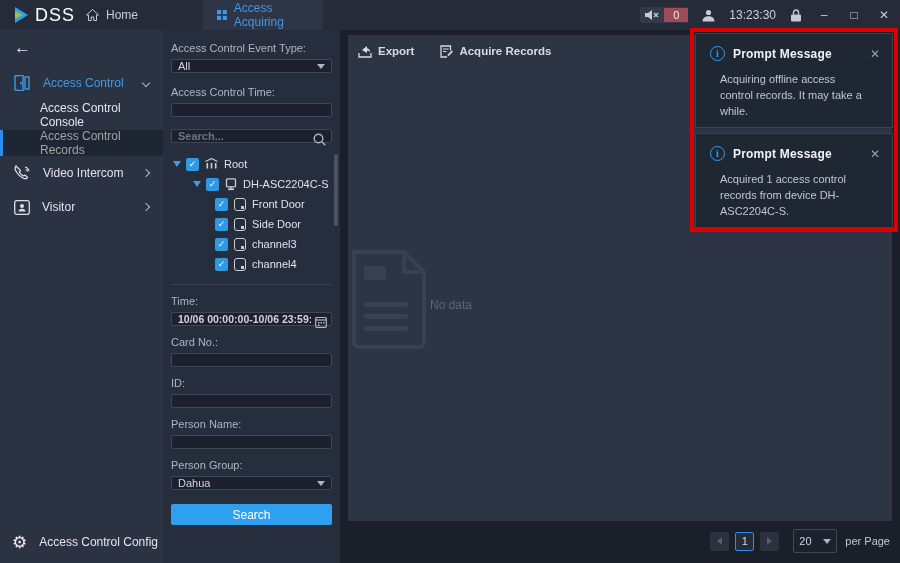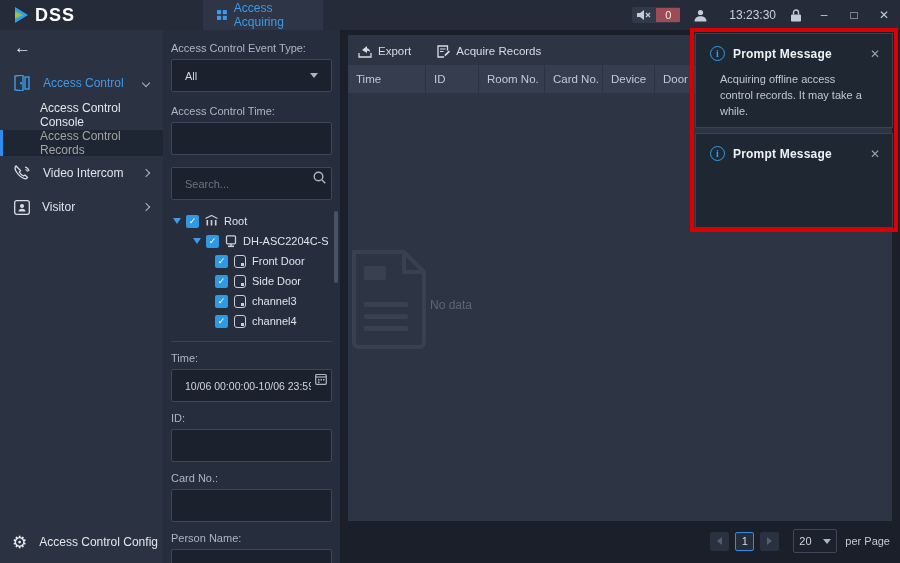--- a/index.html
+++ b/index.html
@@ -2,52 +2,52 @@
 <html><head>
 <meta charset="utf-8">
 <style>
   * { margin:0; padding:0; box-sizing:border-box; }
   html,body { width:900px; height:563px; overflow:hidden; background:#1a1f2a;
     font-family:"Liberation Sans", sans-serif; color:#dfe3ea; }
 
   
   #topbar { position:absolute; left:0; top:0; width:900px; height:30px; background:#252b38; z-index:5; }
   .logo { position:absolute; left:12px; top:0; height:30px; display:flex; align-items:center; gap:3px; }
-  .logo-text { font-size:18px; font-weight:bold; color:#fff; letter-spacing:1px;text-align:right; }
+  .logo-text { font-size:18px; font-weight:normal; color:#fff; letter-spacing:1px;text-align:right; }
   .tab { position:absolute; top:0; height:30px; display:flex; align-items:center; gap:7px; font-size:12px; color:#c6ccd6; padding:0 14px; cursor:pointer; }
   .tab-home { left:72px; }
   .tab-active { left:203px; width:120px; background:#2d3546; color:#3d9be9; }
   .topbar-right { position:absolute; right:8px; top:0; height:30px; display:flex; align-items:center; gap:14px; }
   .sound-wrap { display:flex; align-items:center; background:#323949; border-radius:2px; overflow:hidden; }
   .sound-wrap .spk { padding:2px 5px; display:flex; align-items:center; }
   .badge { background:#9c4b57; color:#f2e9ea; font-size:11px; min-width:24px; text-align:center; padding:1px 4px; }
-  .clock { font-size:12px; color:#ccd2db;margin-left:8px; }
+  .clock { font-size:12px; color:#ccd2db; }
   .winbtn { font-size:12px; color:#c6ccd6; width:16px; text-align:center; cursor:pointer; }
 
   
   #sidebar { position:absolute; left:0; top:30px; width:163px; height:533px; background:#2b3242; z-index:2; }
   .back-row { height:36px; display:flex; align-items:center; padding-left:14px; font-size:17px; color:#dfe3ea; cursor:pointer; }
   .side-item { display:flex; align-items:center; height:34px; padding-left:14px; font-size:12px; gap:12px; cursor:pointer; position:relative; }
   .side-item .lbl { flex:1; }
   .side-sub { display:flex; align-items:center; height:30px; padding-left:40px; font-size:12px; color:#e3e6ea; cursor:pointer; position:relative; }
   .side-sub.selected { background:#1e2634; color:#a3a3a3; height:26px; }
   .side-sub.selected::before { content:""; position:absolute; left:0; top:0; bottom:0; width:3px; background:#2d8cf0; }
   .blue { color:#3d9be9; }
   .chev { width:6px; height:6px; border-right:1.5px solid #aeb6c2; border-bottom:1.5px solid #aeb6c2; display:inline-block; margin-right:14px; }
   .chev.down { transform:rotate(45deg); }
   .chev.right { transform:rotate(-45deg); }
   #sidebar-footer { position:absolute; left:0; bottom:6px; width:163px; height:30px; display:flex; align-items:center; gap:12px; padding-left:12px; font-size:12px; color:#e3e6ea; cursor:pointer; }
   .gear { font-size:17px; color:#eceef1; line-height:1; }
 
   
   #filters { position:absolute; left:163px; top:30px; width:177px; height:533px; background:#262d3c; z-index:2; padding:12px 8px 0 8px; }
   .f-label { font-size:11px; color:#aeb6c2; margin-bottom:5px; }
-  .f-input, .f-select { width:161px; height:33px; background:#1b212d; border:1px solid #3e4658; border-radius:2px;
-     color:#cfd4dd; font-size:11px; padding:0 13px; display:flex; align-items:center; font-family:"Liberation Sans",sans-serif; }
-  input.f-input { outline:none; }
+  .f-input, .f-select { width:161px; height:14px; background:#1b212d; border:1px solid #3e4658; border-radius:2px;
+     color:#cfd4dd; font-size:11px; padding:0 6px; display:flex; align-items:center; font-family:"Liberation Sans",sans-serif; }
+  input.f-input { outline:none;font-weight:bold; }
   input.f-input::placeholder { color:#6b7485; }
   .f-select { justify-content:space-between; cursor:pointer; }
   .sel-arrow { width:0; height:0; border-left:4px solid transparent; border-right:4px solid transparent; border-top:5px solid #aeb6c2; }
   .search-row { position:relative; margin-top:12px; }
   .search-row svg { position:absolute; right:6px; top:4px; }
 
   
   #tree { margin-top:11px; position:relative; height:122px; }
   .t-row { display:flex; align-items:center; height:20px; font-size:11px; color:#dfe3ea; cursor:default; }
   .t-row .arrow { width:0; height:0; border-left:4.5px solid transparent; border-right:4.5px solid transparent; border-top:6px solid #3d9be9; margin-right:5px; }
@@ -60,21 +60,21 @@
   .divider { border-top:1px solid #3a4150; margin:8px 0 10px 0; }
 
   .f-group { margin-top:10px; }
   .time-wrap { position:relative; }
   .time-wrap svg { position:absolute; right:5px; top:4px; }
   #search-btn { margin-top:14px; width:161px; height:21px; background:#2f9ff0; border:none; border-radius:2px;
      color:#fff; font-size:12px; cursor:pointer; font-family:"Liberation Sans",sans-serif; }
 
   
   #main { position:absolute; left:348px; top:35px; width:544px; height:486px; background:#2d3444; z-index:1; }
-  #toolbar { height:28px; display:flex; align-items:center; gap:26px; padding-left:10px; padding-top:4px; }
+  #toolbar { height:28px; display:flex; align-items:center; gap:26px; padding-left:10px; padding-top:4px;font-weight:bold; }
   .tool-btn { display:flex; align-items:center; gap:6px; font-size:11.5px; color:#d7dbe2; cursor:pointer; }
   #thead { display:flex; height:28px; background:#353d4f; margin-top:2px; align-items:center; font-size:11.5px; color:#c3cad6; }
   .th { padding-left:8px; height:100%; display:flex; align-items:center; }
   .th + .th { border-left:1px solid #2b3241; }
   .th-0{width:77px;} .th-1{width:53px;} .th-2{width:66px;} .th-3{width:58px;} .th-4{width:52px;} .th-5{flex:1;}
   #empty { position:absolute; left:0; top:215px; width:544px; display:flex; flex-direction:row; align-items:center; }
   #empty .nd-text { margin-top:10px; font-size:12px; color:#5d6675; }
 
   
   #pagination { position:absolute; right:10px; top:529px; height:24px; display:flex; align-items:center; gap:6px; z-index:1; }
@@ -107,20 +107,26 @@
 <div id="topbar">
   <div class="logo">
     <svg width="20" height="20" viewBox="0 0 20 20">
       <path d="M3 2 L16 10 L3 18 Z" fill="#2f9ff0"></path>
       <path d="M3 6 L11 10 L3 14 Z" fill="#7ec94a"></path>
       <path d="M3 9 L8 10 L3 12 Z" fill="#f0a23a"></path>
     </svg>
     <span class="logo-text">DSS</span>
   </div>
 
+  <div class="tab tab-home">
+    <svg width="13" height="12" viewBox="0 0 13 12">
+      <path d="M6.5 0.5 L12.5 6 L10.5 6 L10.5 11.5 L7.8 11.5 L7.8 8 L5.2 8 L5.2 11.5 L2.5 11.5 L2.5 6 L0.5 6 Z" fill="none" stroke="#c6ccd6" stroke-width="1"></path>
+    </svg>
+    <span>Home</span>
+  </div>
 
   <div class="tab tab-active">
     <svg width="12" height="12" viewBox="0 0 12 12">
       <rect x="0" y="0" width="5" height="5" fill="#3d9be9"></rect>
         <rect x="7" y="0" width="5" height="5" fill="#3d9be9"></rect>
       <rect x="0" y="7" width="5" height="5" fill="#3d9be9"></rect>
         <rect x="7" y="7" width="5" height="5" fill="#3d9be9"></rect>
     </svg>
     <span>Access Acquiring</span>
   </div>
@@ -283,26 +289,26 @@
       <rect x="0.7" y="1.5" width="10.6" height="9.8" rx="1" fill="none" stroke="#aeb6c2" stroke-width="1.2"></rect>
       <path d="M0.7 4 L11.3 4" stroke="#aeb6c2" stroke-width="1.2"></path>
       <rect x="3" y="6" width="1.5" height="1.5" fill="#aeb6c2"></rect>
         <rect x="5.5" y="6" width="1.5" height="1.5" fill="#aeb6c2"></rect>
       <rect x="8" y="6" width="1.5" height="1.5" fill="#aeb6c2"></rect>
         <rect x="3" y="8.4" width="1.5" height="1.5" fill="#aeb6c2"></rect>
     </svg>
   </div>
 
   <div class="f-group">
+    <div class="f-label">Card No.:</div>
+    <input class="f-input" value="" style="">
+  </div>
+
+  <div class="f-group">
     <div class="f-label">ID:</div>
-    <input class="f-input" value="" style="">
-  </div>
-
-  <div class="f-group">
-    <div class="f-label">Card No.:</div>
     <input class="f-input" value="" style="">
   </div>
 
   <div class="f-group">
     <div class="f-label">Person Name:</div>
     <input class="f-input" value="" style="">
   </div>
 
   <div class="f-group">
     <div class="f-label">Person Group:</div>
@@ -327,28 +333,20 @@
     <div class="tool-btn">
       <svg width="13" height="13" viewBox="0 0 13 13">
         <path d="M10.5 5.5 L10.5 1 L1 1 L1 12 L7 12" fill="none" stroke="#d7dbe2" stroke-width="1.3"></path>
         <path d="M3 4 L8.5 4 M3 6.5 L6.5 6.5" stroke="#d7dbe2" stroke-width="1.1"></path>
         <path d="M7.5 11.5 L8 9.3 L11.8 5.5 L13 6.8 L9.2 10.6 Z" fill="#d7dbe2"></path>
       </svg>
       <span>Acquire Records</span>
     </div>
   </div>
 
-  <div id="thead">
-    <div class="th th-0">Time</div>
-    <div class="th th-1">ID</div>
-    <div class="th th-2">Room No.</div>
-    <div class="th th-3">Card No.</div>
-    <div class="th th-4">Device</div>
-    <div class="th th-5">Door</div>
-  </div>
 
   <div id="empty">
     <svg width="82" height="100" viewBox="0 0 82 100">
       <path d="M6 2 L56 2 L76 22 L76 92 C76 95 74 97 71 97 L11 97 C8 97 6 95 6 92 Z" fill="none" stroke="#39404f" stroke-width="4"></path>
       <path d="M56 2 L56 22 L76 22" fill="none" stroke="#39404f" stroke-width="4"></path>
       <rect x="16" y="16" width="22" height="14" rx="2" fill="#39404f"></rect>
       <rect x="16" y="52" width="44" height="5" rx="2" fill="#39404f"></rect>
       <rect x="16" y="64" width="44" height="5" rx="2" fill="#39404f"></rect>
       <rect x="16" y="76" width="44" height="5" rx="2" fill="#39404f"></rect>
     </svg>
@@ -379,15 +377,16 @@
   </div>
   <div class="toast-body">Acquiring offline access control records. It may take a while.</div>
 </div>
 
 <div class="toast toast-2">
   <div class="toast-head">
     <span class="info-ico">i</span>
     <span class="toast-title">Prompt Message</span>
     <span class="toast-close">✕</span>
   </div>
+  <div class="toast-body">Acquired 1 access control records from device DH-ASC2204C-S.</div>
 </div>
 
 <div id="red-rect"></div>
 
 </body></html>

